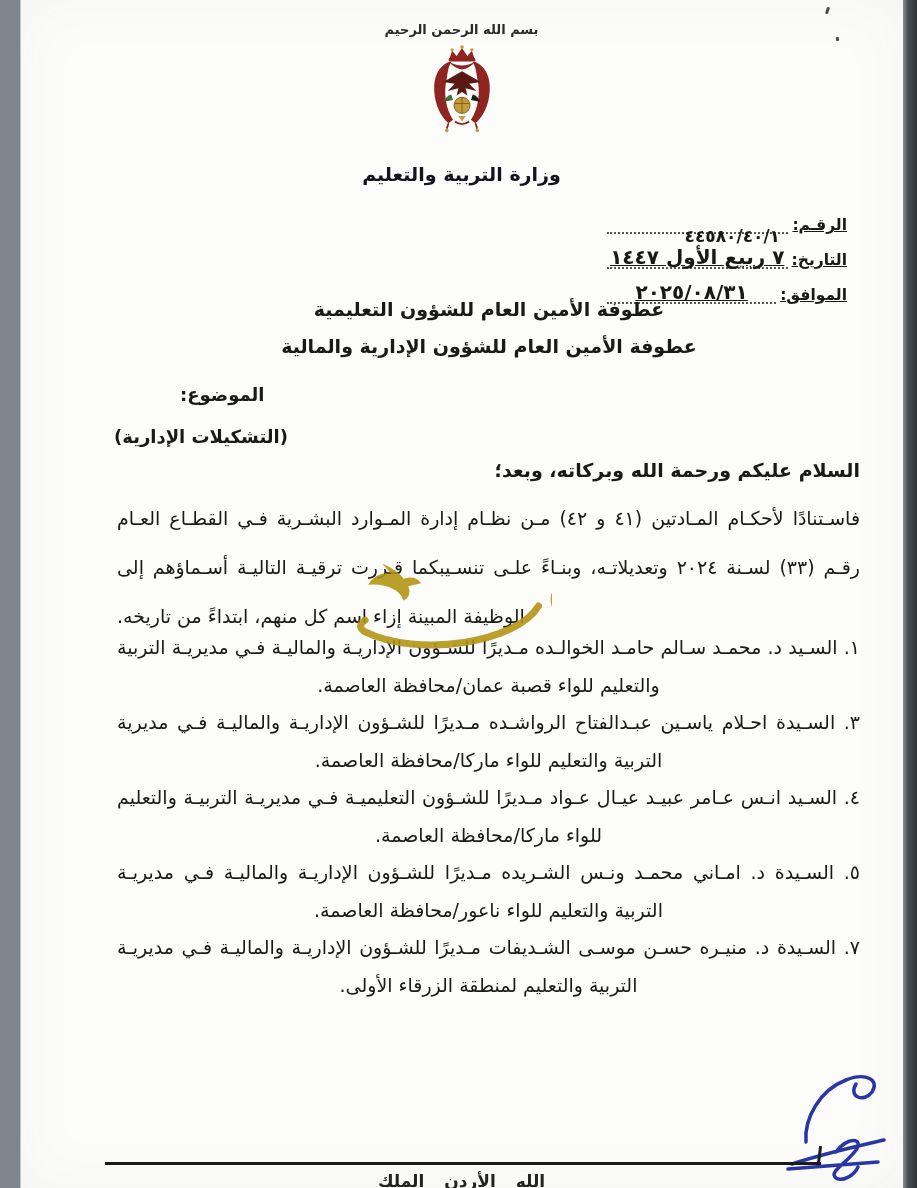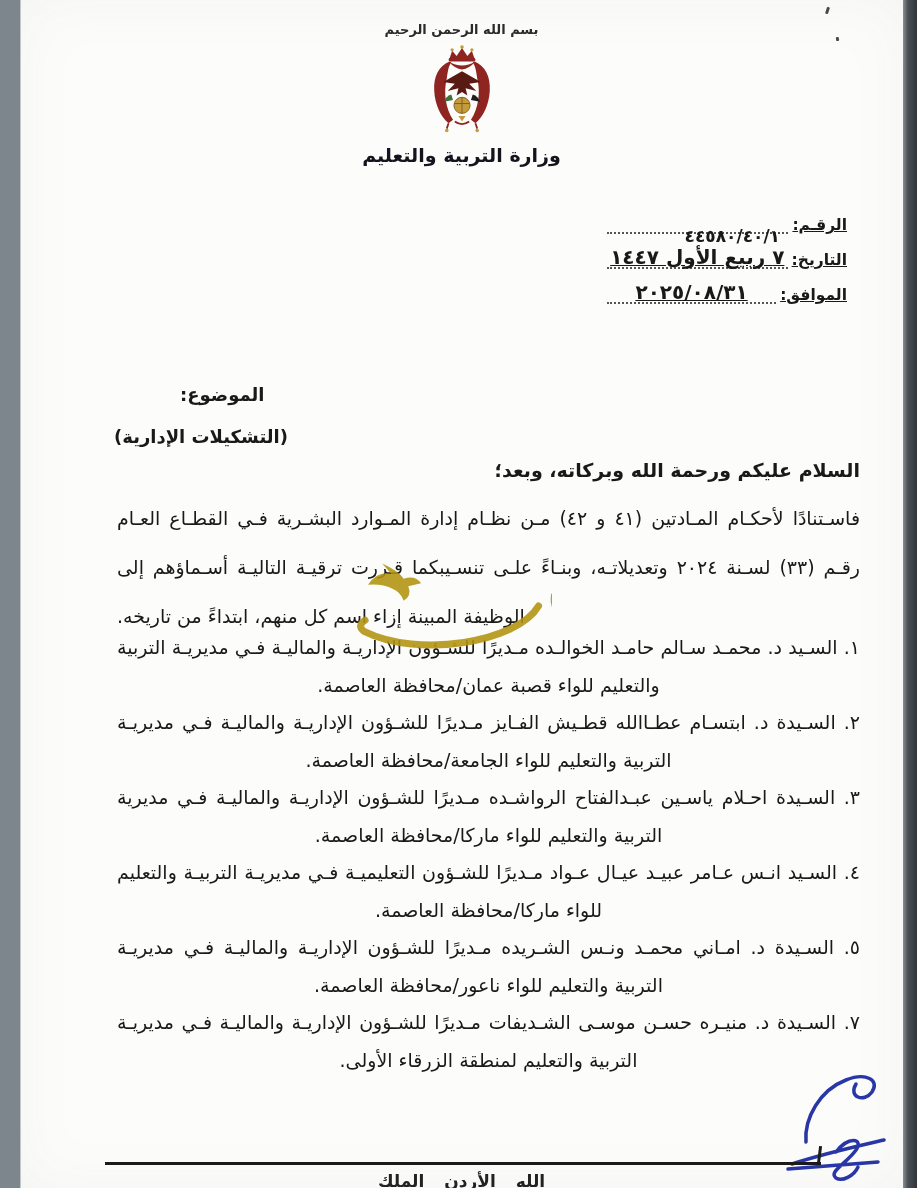--- a/index.html
+++ b/index.html
@@ -18,21 +18,21 @@
   .left-band{position:absolute;left:0;top:0;width:20px;height:1188px;background:#7d858d;border-right:1px solid #c3c7cb;}
   .right-band{position:absolute;right:0;top:0;width:14px;height:1188px;background:linear-gradient(90deg,#8b9096 0%,#4a4f55 35%,#2f3439 100%);}
   .speck{position:absolute;background:#4a4a4a;border-radius:1px;}
   .s1{left:826px;top:7px;width:3px;height:7px;transform:rotate(18deg);}
   .s2{left:836px;top:37px;width:3px;height:4px;transform:rotate(-10deg);}
 
   
   .letterhead{position:absolute;left:20px;right:14px;top:0;text-align:center;}
   .basmala{margin-top:22px;font-size:13px;font-weight:bold;color:#2b2b2b;letter-spacing:1px;}
   .emblem{width:86px;height:96px;margin-top:6px;}
-  .ministry{margin-top:1px;font-size:19px;font-weight:bold;color:#14141e;letter-spacing:.5px;}
+  .ministry{margin-top:20px;font-size:19px;font-weight:bold;color:#14141e;letter-spacing:.5px;}
 
   
   .meta{position:absolute;top:208px;right:70px;width:240px;text-decoration:underline;}
   .hrow{display:flex;align-items:flex-end;height:26px;margin-bottom:9px;}
   .hlabel{font-weight:bold;font-size:15.5px;white-space:nowrap;}
   .hdots{flex:1;height:22px;border-bottom:2px dotted #555;margin-right:4px;text-align:center;}
   .hval{position:relative;top:0;font-size:20px;font-weight:bold;white-space:nowrap;}
   .doc-number{position:absolute;top:226px;right:137px;font-size:17px;font-weight:bold;letter-spacing:1px;}
 
   
@@ -117,31 +117,34 @@
       <span class="hlabel">التاريخ:</span>
       <span class="hdots"><span class="hval">٧ ربيع الأول ١٤٤٧</span></span>
     </div>
     <div class="hrow">
       <span class="hlabel">الموافق:</span>
       <span class="hdots"><span class="hval">٢٠٢٥/٠٨/٣١</span></span>
     </div>
   </div>
   <div class="doc-number">٤٤٥٨٠/٤٠/١</div>
 
+  <div class="recipients">
+    <div>عطوفة الأمين العام للشؤون التعليمية</div>
+    <div>عطوفة الأمين العام للشؤون الإدارية والمالية</div>
+  </div>
 
   <div class="subject-label">الموضوع:</div>
   <div class="subject-value">(التشكيلات الإدارية)</div>
 
   <div class="greeting">السلام عليكم ورحمة الله وبركاته، وبعد؛</div>
 
   <div class="intro">فاسـتنادًا لأحكـام المـادتين (٤١ و ٤٢) مـن نظـام إدارة المـوارد البشـرية فـي القطـاع العـام رقـم (٣٣) لسـنة ٢٠٢٤ وتعديلاتـه، وبنـاءً علـى تنسـيبكما قـررت ترقيـة التاليـة أسـماؤهم إلى الوظيفة المبينة إزاء اسم كل منهم، ابتداءً من تاريخه.</div>
 
   <div class="decisions">
     <div class="decision"><span class="num">١.</span> <span>السـيد د. محمـد سـالم حامـد الخوالـده مـديرًا للشـؤون الإداريـة والماليـة فـي مديريـة التربية والتعليم للواء قصبة عمان/محافظة العاصمة.</span></div>
-    <div class="decision"><span class="num">٢.</span> <span>السـيدة د. ابتسـام عطـاالله قطـيش الفـايز مـديرًا للشـؤون الإداريـة والماليـة فـي مديريـة التربية والتعليم للواء الجامعة/محافظة العاصمة.</span></div>
     <div class="decision"><span class="num">٣.</span> <span>السـيدة احـلام ياسـين عبـدالفتاح الرواشـده مـديرًا للشـؤون الإداريـة والماليـة فـي مديرية التربية والتعليم للواء ماركا/محافظة العاصمة.</span></div>
     <div class="decision"><span class="num">٤.</span> <span>السـيد انـس عـامر عبيـد عيـال عـواد مـديرًا للشـؤون التعليميـة فـي مديريـة التربيـة والتعليم للواء ماركا/محافظة العاصمة.</span></div>
     <div class="decision"><span class="num">٥.</span> <span>السـيدة د. امـاني محمـد ونـس الشـريده مـديرًا للشـؤون الإداريـة والماليـة فـي مديريـة التربية والتعليم للواء ناعور/محافظة العاصمة.</span></div>
     <div class="decision"><span class="num">٧.</span> <span>السـيدة د. منيـره حسـن موسـى الشـديفات مـديرًا للشـؤون الإداريـة والماليـة فـي مديريـة التربية والتعليم لمنطقة الزرقاء الأولى.</span></div>
   </div>
 
   <svg class="watermark" viewBox="0 0 210 108" aria-hidden="true">
     <g transform="rotate(-5 105 54)">
       <text x="205" y="66" text-anchor="end" font-size="56" font-weight="bold" fill="#b2940f" font-family="DejaVu Sans, sans-serif">عمون</text>
       <path d="M196 64 C172 98 72 106 20 74 Q13 68 22 63" stroke="#b2940f" stroke-width="7" fill="none" stroke-linecap="round"></path>

